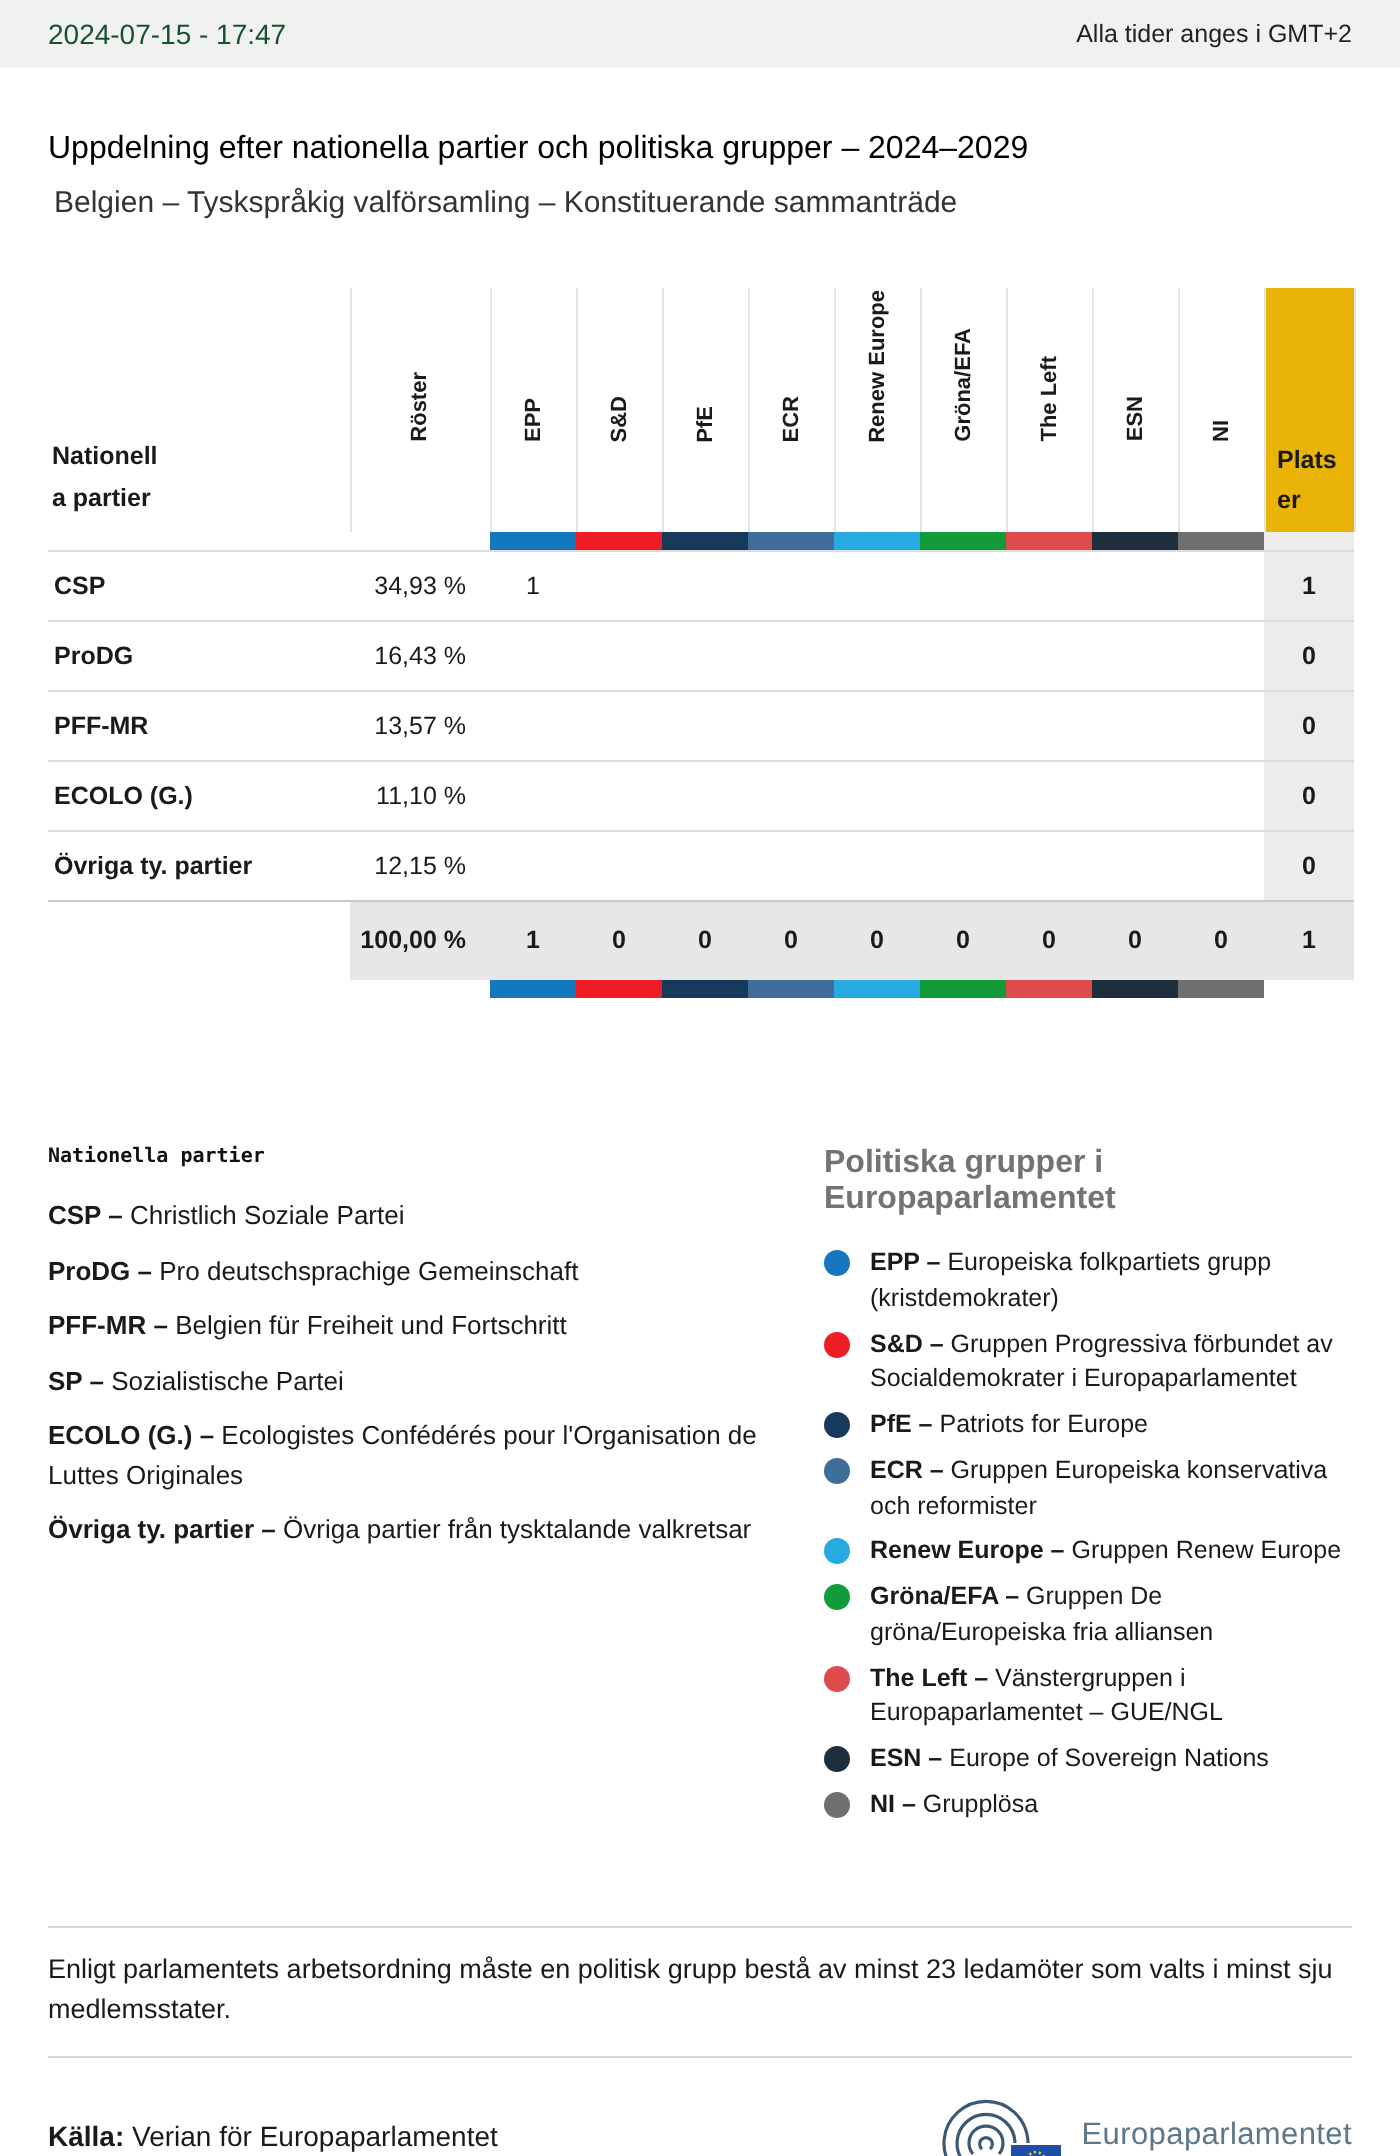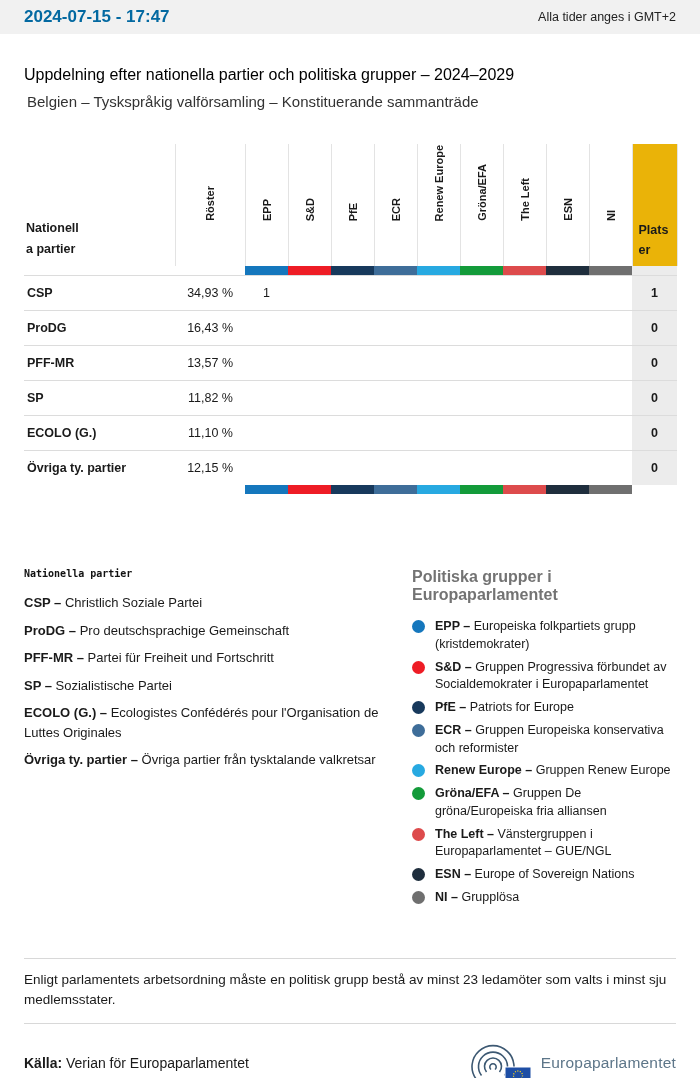--- a/index.html
+++ b/index.html
@@ -1,19 +1,19 @@
 <!DOCTYPE html>
 <html><head>
 <meta charset="utf-8">
 <style>
   *{margin:0;padding:0;box-sizing:border-box}
   html,body{background:#fff}
   body{width:700px;min-height:1078px;font-family:"Liberation Sans",sans-serif;color:#1a1a1a}
   .topbar{height:34px;background:#f1f1f1;display:flex;justify-content:space-between;align-items:center;padding:0 24px}
-  .topbar-date{font-weight:700;font-size:17px;color:#0369a1}
+  .topbar-date{font-weight:400;font-size:14px;color:#14532d}
   .topbar-tz{font-size:12.5px;color:#222}
   .content{padding:0 24px}
   h1.title{margin-top:32px;font-size:16px;font-weight:400;color:#000}
   h2.subtitle{margin-top:9px;font-size:15px;font-weight:400;color:#333;padding-left:3px}
 
   table.results{margin-top:34px;border-collapse:collapse;table-layout:fixed;width:653px}
   .results th,.results td{font-size:12.5px;overflow:hidden}
   .results thead tr.hdr th{height:122px;border-right:1px solid #e3e3e3}
   .party-h{vertical-align:bottom;text-align:left;padding:0 0 6px 2px;font-size:11.5px;font-weight:700;line-height:1.7}
   .votes-h{vertical-align:bottom;text-align:center}
@@ -153,34 +153,20 @@
             <td class="gcell"></td>
             <td class="gcell"></td>
             <td class="gcell"></td>
             <td class="gcell"></td>
             <td class="gcell"></td>
             <td class="gcell"></td>
             <td class="gcell"></td>
             <td class="seats-cell">0</td>
           </tr>
           <tr>
-            <td class="party-cell">SP</td>
-            <td class="votes-cell">11,82 %</td>
-            <td class="gcell"></td>
-            <td class="gcell"></td>
-            <td class="gcell"></td>
-            <td class="gcell"></td>
-            <td class="gcell"></td>
-            <td class="gcell"></td>
-            <td class="gcell"></td>
-            <td class="gcell"></td>
-            <td class="gcell"></td>
-            <td class="seats-cell">0</td>
-          </tr>
-          <tr>
             <td class="party-cell">ECOLO (G.)</td>
             <td class="votes-cell">11,10 %</td>
             <td class="gcell"></td>
             <td class="gcell"></td>
             <td class="gcell"></td>
             <td class="gcell"></td>
             <td class="gcell"></td>
             <td class="gcell"></td>
             <td class="gcell"></td>
             <td class="gcell"></td>
@@ -196,20 +182,34 @@
             <td class="gcell"></td>
             <td class="gcell"></td>
             <td class="gcell"></td>
             <td class="gcell"></td>
             <td class="gcell"></td>
             <td class="gcell"></td>
             <td class="seats-cell">0</td>
           </tr>
         </tbody>
       <tbody>
+        <tr class="total-row" id="total-row">
+          <td class="party-cell"></td>
+          <td class="votes-cell">100,00 %</td>
+          <td class="gcell">1</td>
+            <td class="gcell">0</td>
+            <td class="gcell">0</td>
+            <td class="gcell">0</td>
+            <td class="gcell">0</td>
+            <td class="gcell">0</td>
+            <td class="gcell">0</td>
+            <td class="gcell">0</td>
+            <td class="gcell">0</td>
+            <td class="seats-cell" id="total-seats">1</td>
+        </tr>
         <tr class="bar-row" id="bar-bottom">
           <td colspan="2" class="bar-lead"></td>
           <td class="bar-cell" style="background: rgb(21, 119, 189);"></td>
             <td class="bar-cell" style="background: rgb(238, 28, 37);"></td>
             <td class="bar-cell" style="background: rgb(23, 57, 92);"></td>
             <td class="bar-cell" style="background: rgb(62, 109, 153);"></td>
             <td class="bar-cell" style="background: rgb(39, 169, 225);"></td>
             <td class="bar-cell" style="background: rgb(19, 155, 58);"></td>
             <td class="bar-cell" style="background: rgb(221, 75, 76);"></td>
             <td class="bar-cell" style="background: rgb(31, 46, 61);"></td>
@@ -220,21 +220,21 @@
     </table>
 
     <section class="legends">
       <div class="legend-parties">
         <h3>Nationella partier</h3>
         <div id="party-legend-items">
   <div class="pl-item"><b class="pl-abbr">CSP – </b><span class="pl-name">Christlich Soziale Partei</span></div>
 
   <div class="pl-item"><b class="pl-abbr">ProDG – </b><span class="pl-name">Pro deutschsprachige Gemeinschaft</span></div>
 
-  <div class="pl-item"><b class="pl-abbr">PFF-MR – </b><span class="pl-name">Partei für Freiheit und Fortschritt</span></div>
+  <div class="pl-item"><b class="pl-abbr">PFF-MR – </b><span class="pl-name">Belgien für Freiheit und Fortschritt</span></div>
 
   <div class="pl-item"><b class="pl-abbr">SP – </b><span class="pl-name">Sozialistische Partei</span></div>
 
   <div class="pl-item"><b class="pl-abbr">ECOLO (G.) – </b><span class="pl-name">Ecologistes Confédérés pour l'Organisation de Luttes Originales</span></div>
 
   <div class="pl-item"><b class="pl-abbr">Övriga ty. partier – </b><span class="pl-name">Övriga partier från tysktalande valkretsar</span></div>
 </div>
       </div>
       <div class="legend-groups">
         <h3>Politiska grupper i Europaparlamentet</h3>

